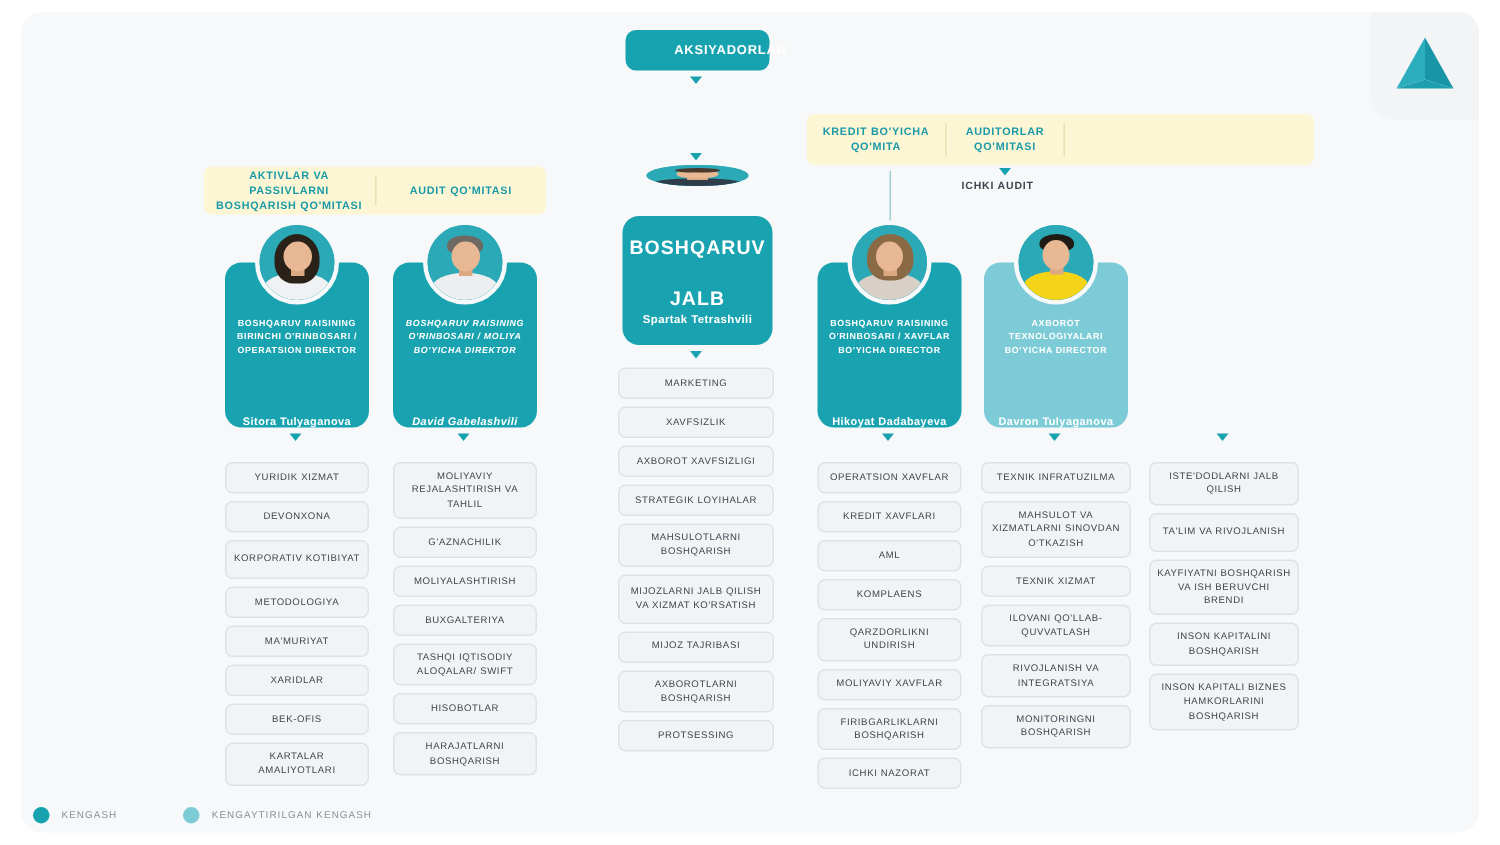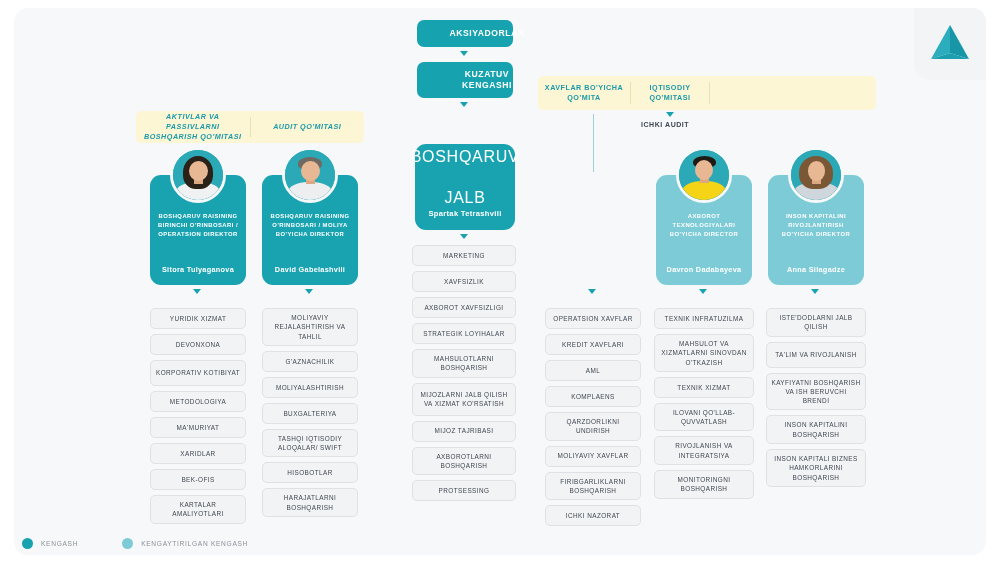--- a/index.html
+++ b/index.html
@@ -85,31 +85,30 @@
     color: #ffffff;
     font-size: 5.9px;
     font-weight: bold;
     letter-spacing: .45px;
     text-align: center;
     line-height: 1.5;
     padding: 0 7px;
     margin-top: 9px;
   }
   .person.big .title {
-    font-size: 16px; letter-spacing: .7px; line-height: 1.3; margin-top: 13px;
-    font-weight: normal;
+    font-size: 13px; letter-spacing: .7px; line-height: 1.3; margin-top: 13px;
+    font-weight: bold;
   }
   .person .pname {
     color: #ffffff;
     font-size: 7.3px;
     font-weight: bold;
     letter-spacing: .3px;
     text-align: center;
     margin-top: auto;
-    margin-bottom: 11px;
     padding: 0 5px;
   }
   .person.big .pname { font-size: 7.6px; margin-bottom: 13px; }
   
   .col { position: absolute; display: flex; flex-direction: column; gap: 5px; }
   .dept {
     background: #f2f3f4;
     border: 1px solid #dfe2e4;
     border-radius: 5px;
     color: #3d4650;
@@ -165,36 +164,32 @@
       <path d="M22 2 L3 36 L22 30 Z" fill="#2cadbd"></path>
       <path d="M3 36 L41 36 L22 30 Z" fill="#1e9fb0"></path>
     </svg>
   </div>
 
   <div class="pill" style="left:417px; top:20px; width:96px; height:27px; font-size:8.6px;">
     <span>AKSIYADORLAR</span>
   </div>
   <div class="arrow-down" style="left:460px; top:51px;"></div>
 
-  <div class="pill" style="left:417px; top:62px; width:96px; height:36px; font-size:8.6px; flex-direction:column;">
-    <span>KUZATUV</span>
-    <span>KENGASHI</span>
-  </div>
   <div class="arrow-down" style="left:460px; top:102px;"></div>
 
-  <div class="yellow-strip" style="left:136px; top:111px; width:228px; height:32px;font-style:italic;">
+  <div class="yellow-strip" style="left:136px; top:111px; width:228px; height:32px;">
     <div class="yellow-cell">AKTIVLAR VA PASSIVLARNI BOSHQARISH QO'MITASI</div>
     <div class="vdiv"></div>
     <div class="yellow-cell">AUDIT QO'MITASI</div>
   </div>
 
   <div class="yellow-strip" style="left:538px; top:76px; width:338px; height:34px;">
-    <div class="yellow-cell" style="flex:0 0 92px;">XAVFLAR BO'YICHA QO'MITA</div>
+    <div class="yellow-cell" style="flex:0 0 92px;">KREDIT BO'YICHA QO'MITA</div>
     <div class="vdiv"></div>
-    <div class="yellow-cell" style="flex:0 0 78px;">IQTISODIY QO'MITASI</div>
+    <div class="yellow-cell" style="flex:0 0 78px;">AUDITORLAR QO'MITASI</div>
     <div class="vdiv"></div>
   </div>
 
   <div class="vline" style="left:593px; top:114px; height:58px;"></div>
 
   <div class="arrow-down" style="left:666px; top:112px;"></div>
   <div class="audit-label" style="left:641px; top:121px;">ICHKI AUDIT</div>
 
   <div class="person big" style="left:415px; top:144px; width:100px; height:86px;">
     <div class="avatar">
@@ -222,65 +217,65 @@
         <div class="f-hair" style="left:20%; top:12%; width:60%; height:66%; background:#2a2119;"></div>
         <div class="f-neck" style="left:41%; top:54%; width:18%; height:14%;"></div>
         <div class="f-skin" style="left:31%; top:22%; width:38%; height:40%;"></div>
       </div>
     </div>
     <div class="title">BOSHQARUV RAISINING BIRINCHI O'RINBOSARI / OPERATSION DIREKTOR</div>
     <div class="pname">Sitora Tulyaganova</div>
   </div>
   <div class="arrow-down" style="left:193px; top:289px;"></div>
 
-  <div class="person" style="left:262px; top:175px; width:96px; height:110px;">
+  <div class="person" style="left:262px; top:175px; width:96px; height:110px;font-style:italic;">
     <div class="avatar">
       <div class="face">
         <div class="f-bg" style="background:#2ba9b7;"></div>
         <div class="f-body" style="left:6%; top:64%; width:88%; height:44%; background:#eceef0;"></div>
         <div class="f-hair" style="left:26%; top:13%; width:48%; height:26%; background:#6e6a63;"></div>
         <div class="f-neck" style="left:41%; top:54%; width:18%; height:14%;"></div>
         <div class="f-skin" style="left:31%; top:21%; width:38%; height:41%;"></div>
       </div>
     </div>
     <div class="title">BOSHQARUV RAISINING O'RINBOSARI / MOLIYA BO'YICHA DIREKTOR</div>
     <div class="pname">David Gabelashvili</div>
   </div>
   <div class="arrow-down" style="left:305px; top:289px;"></div>
 
+  <div class="person" style="left:545px; top:175px; width:96px; height:110px;">
+    <div class="avatar">
+      <div class="face">
+        <div class="f-bg" style="background:#2ba9b7;"></div>
+        <div class="f-body" style="left:6%; top:64%; width:88%; height:44%; background:#d8cfc6;"></div>
+        <div class="f-hair" style="left:19%; top:11%; width:62%; height:62%; background:#8a6a45;"></div>
+        <div class="f-neck" style="left:41%; top:54%; width:18%; height:14%;"></div>
+        <div class="f-skin" style="left:32%; top:21%; width:36%; height:40%;"></div>
+      </div>
+    </div>
+    <div class="title">BOSHQARUV RAISINING O'RINBOSARI / XAVFLAR BO'YICHA DIRECTOR</div>
+    <div class="pname">Hikoyat Dadabayeva</div>
+  </div>
   <div class="arrow-down" style="left:588px; top:289px;"></div>
 
   <div class="person light" style="left:656px; top:175px; width:96px; height:110px;">
     <div class="avatar">
       <div class="face">
         <div class="f-bg" style="background:#2ba9b7;"></div>
         <div class="f-body" style="left:6%; top:62%; width:88%; height:46%; background:#f5d418;"></div>
         <div class="f-hair" style="left:27%; top:12%; width:46%; height:24%; background:#201a14;"></div>
         <div class="f-neck" style="left:41%; top:52%; width:18%; height:14%;"></div>
         <div class="f-skin" style="left:32%; top:20%; width:36%; height:40%;"></div>
       </div>
     </div>
     <div class="title">AXBOROT TEXNOLOGIYALARI BO'YICHA DIRECTOR</div>
-    <div class="pname">Davron Dadabayeva</div>
+    <div class="pname">Davron Tulyaganova</div>
   </div>
   <div class="arrow-down" style="left:699px; top:289px;"></div>
 
-  <div class="person light" style="left:768px; top:175px; width:96px; height:110px;">
-    <div class="avatar">
-      <div class="face">
-        <div class="f-bg" style="background:#2ba9b7;"></div>
-        <div class="f-body" style="left:5%; top:63%; width:90%; height:45%; background:#cfd6dc;"></div>
-        <div class="f-hair" style="left:16%; top:11%; width:68%; height:66%; background:#7a5836;"></div>
-        <div class="f-neck" style="left:41%; top:54%; width:18%; height:14%;"></div>
-        <div class="f-skin" style="left:33%; top:21%; width:35%; height:40%;"></div>
-      </div>
-    </div>
-    <div class="title">INSON KAPITALINI RIVOJLANTIRISH BO'YICHA DIREKTOR</div>
-    <div class="pname">Anna Silagadze</div>
-  </div>
   <div class="arrow-down" style="left:811px; top:289px;"></div>
 
   <div class="col" style="left:150px; top:308px; width:96px;">
     <div class="dept">YURIDIK XIZMAT</div>
     <div class="dept">DEVONXONA</div>
     <div class="dept t2">KORPORATIV KOTIBIYAT</div>
     <div class="dept">METODOLOGIYA</div>
     <div class="dept">MA'MURIYAT</div>
     <div class="dept">XARIDLAR</div>
     <div class="dept">BEK-OFIS</div>

